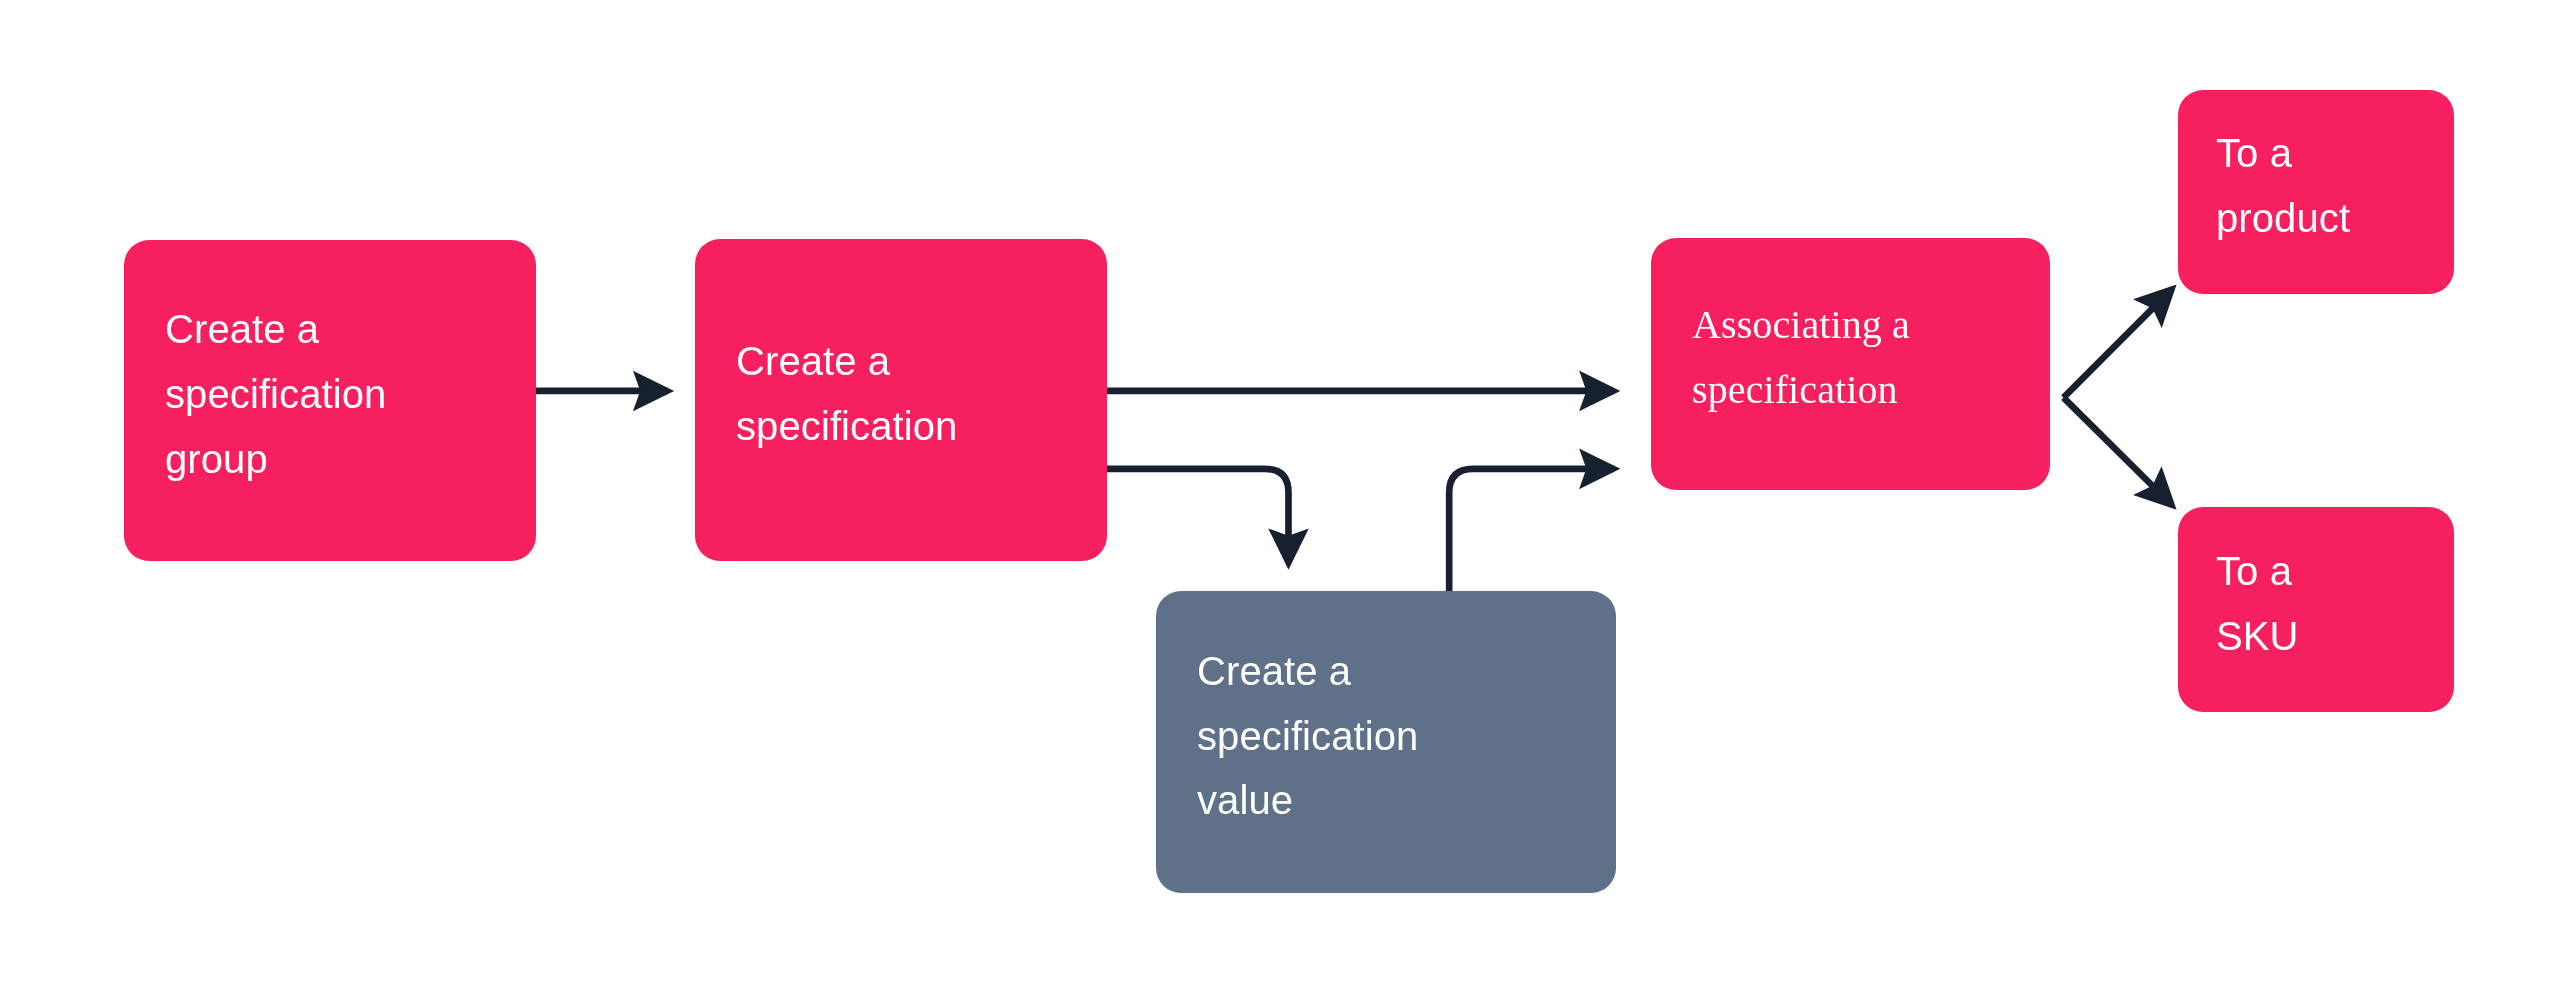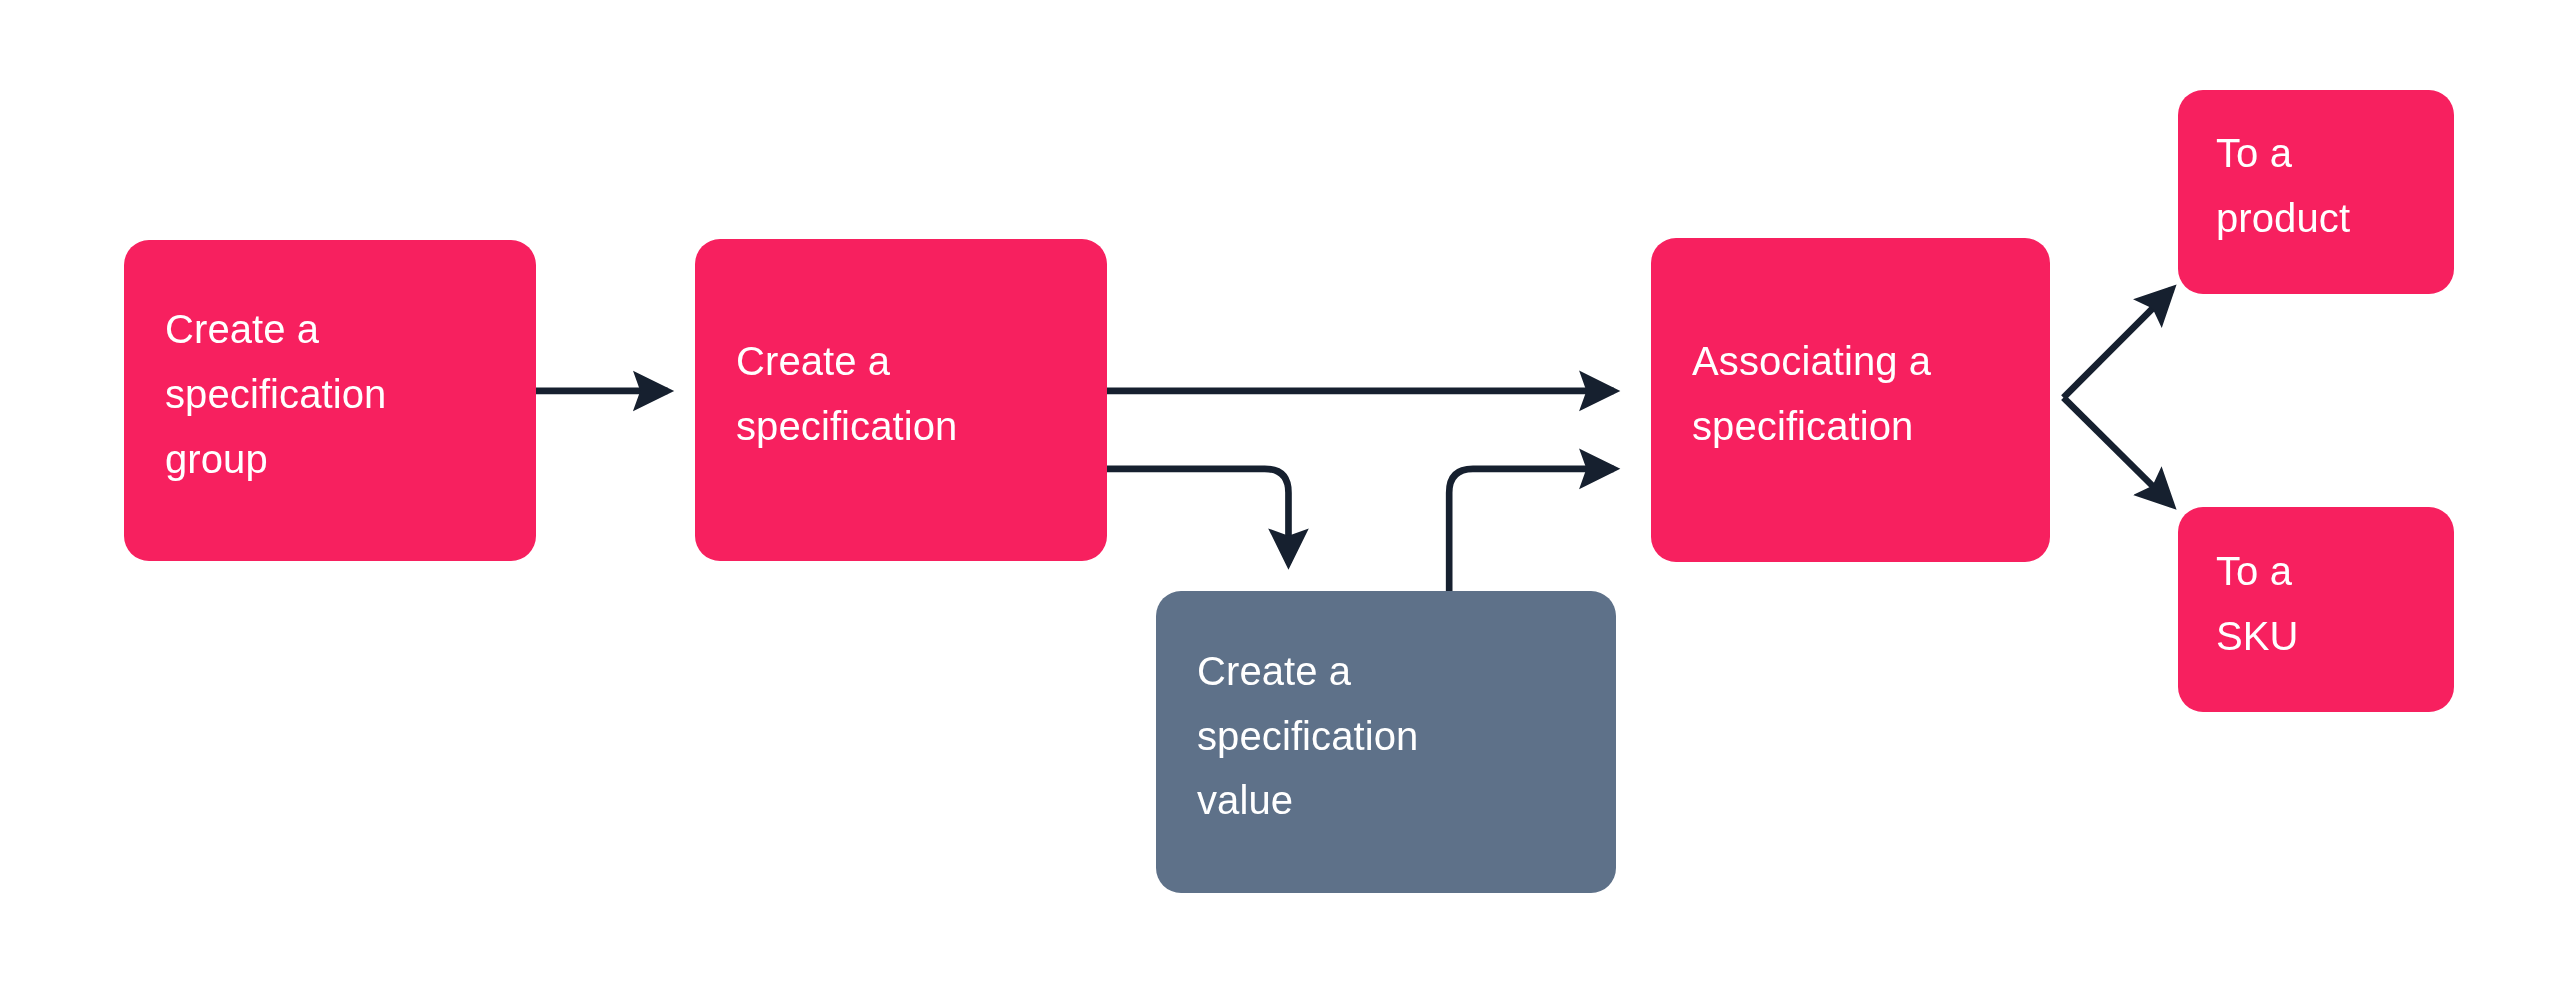--- a/index.html
+++ b/index.html
@@ -42,21 +42,21 @@
     white-space: pre-line;
     font-family: "Liberation Sans", sans-serif;
   }
   .node-primary { background: #F7205F; }
   .node-secondary { background: #5E7189; }
 
   
   #node-spec-group      { left: 124px;  top: 240px; width: 412px; height: 321px; }
   #node-spec            { left: 695px;  top: 239px; width: 412px; height: 322px; }
   #node-spec-value      { left: 1156px; top: 591px; width: 460px; height: 302px; }
-  #node-associating     { left: 1651px; top: 238px; width: 399px; height: 324px; }
+  #node-associating     { left: 1651px; top: 238px; width: 399px; height: 252px; font-family: Liberation Serif, serif; }
   #node-to-product      { left: 2178px; top: 90px;  width: 276px; height: 204px; padding-left: 38px; }
   #node-to-sku          { left: 2178px; top: 507px; width: 276px; height: 205px; padding-left: 38px; }
 </style>
 </head>
 <body>
 
 <div id="diagram-canvas">
 
   <svg id="connector-layer" viewBox="0 0 2709 1042" width="2576" height="991" xmlns="http://www.w3.org/2000/svg">
     <defs>

